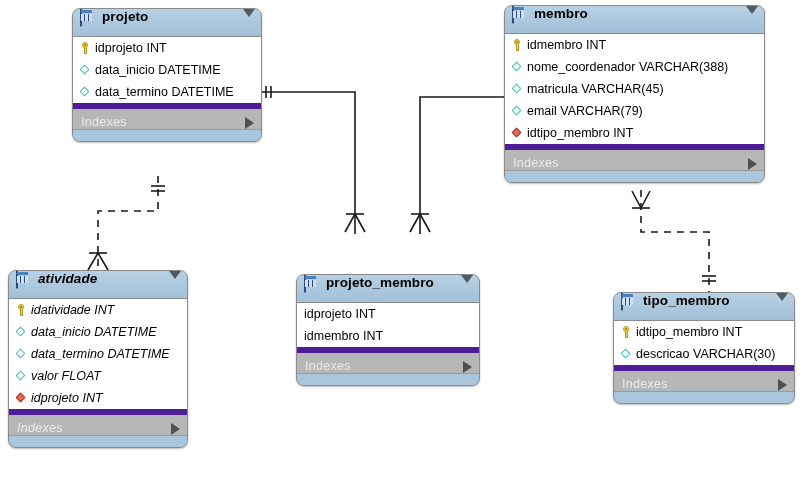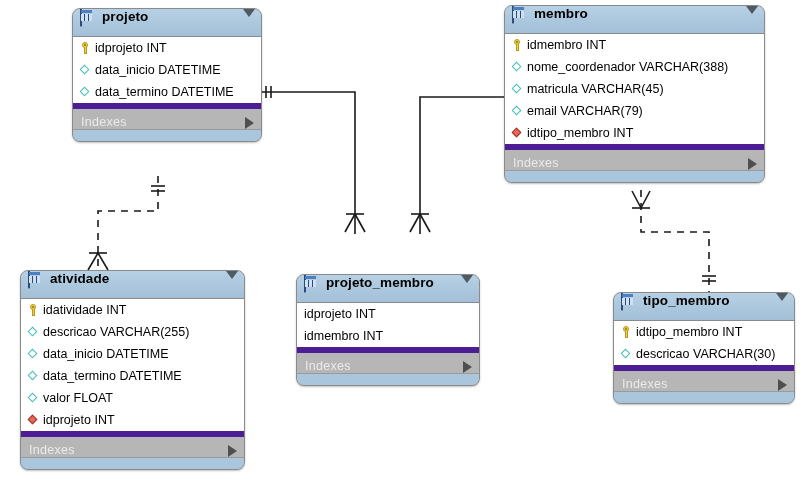--- a/index.html
+++ b/index.html
@@ -348,40 +348,34 @@
         <span class="col-label">idmembro INT</span>
       </div>
     </div>
     <div class="tbl-index">
       <span class="tbl-index-label">Indexes</span>
       <span class="tbl-index-caret"></span>
     </div>
     <div class="tbl-foot"></div>
   </div>
 
-  <div class="table-box" style="left:20px; top:270px; width:225px;">
+  <div class="table-box" style="left:8px; top:270px; width:180px;font-style:italic;">
     <div class="tbl-header">
       <span class="tbl-icon"><span class="ico-table"></span></span>
       <span class="tbl-title">atividade</span>
       <span class="tbl-caret"></span>
     </div>
     <div class="tbl-cols">
       <div class="col-row">
         <span class="col-icon ico-key">
             <span class="kc"></span>
             <span class="kc2"></span>
             <span class="ks"></span>
           </span>
         <span class="col-label">idatividade INT</span>
-      </div>
-      <div class="col-row">
-        <span class="col-icon ico-diamond">
-            <span class="dm"></span>
-          </span>
-        <span class="col-label">descricao VARCHAR(255)</span>
       </div>
       <div class="col-row">
         <span class="col-icon ico-diamond">
             <span class="dm"></span>
           </span>
         <span class="col-label">data_inicio DATETIME</span>
       </div>
       <div class="col-row">
         <span class="col-icon ico-diamond">
             <span class="dm"></span>

